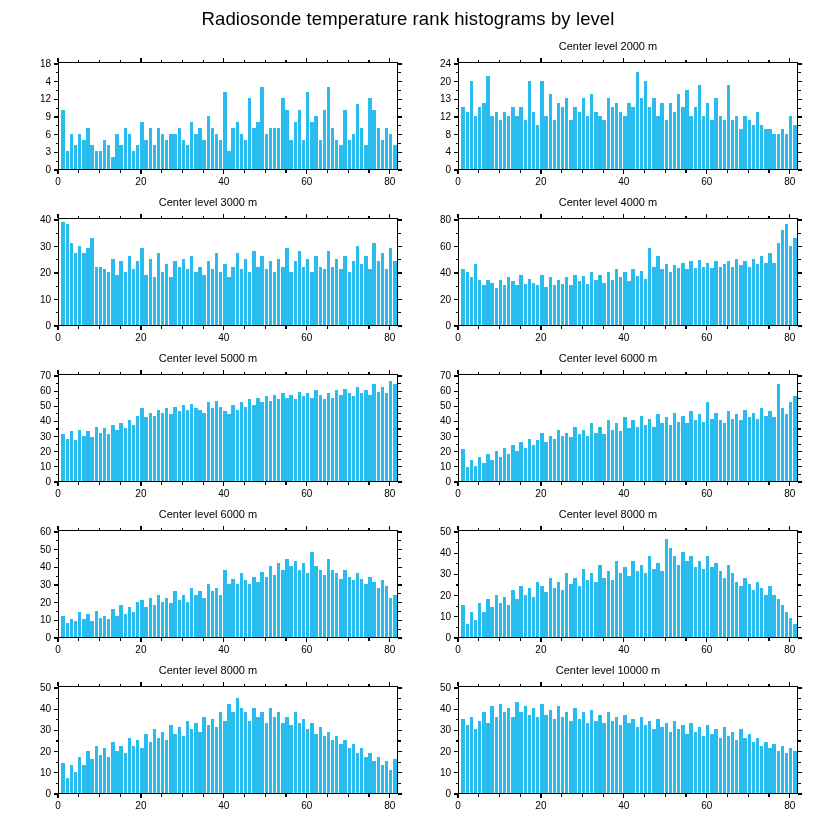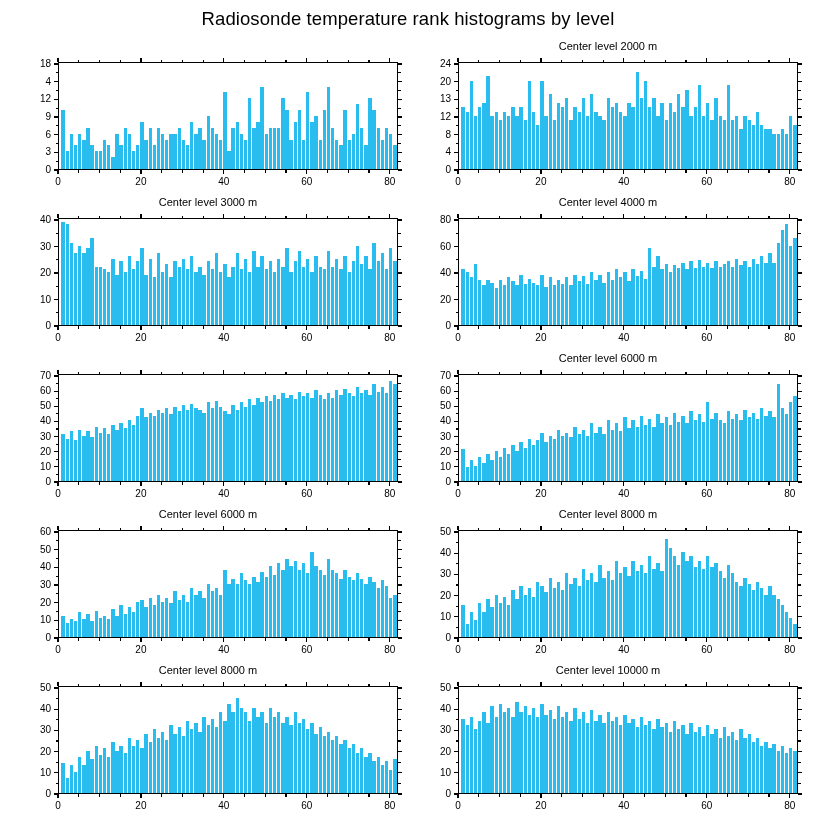--- a/index.html
+++ b/index.html
@@ -723,20 +723,21 @@
         <div class="xtick-minor" style="left: 267.449px; top: 130px; height: 2.5px;"></div>
         <div class="xtick-minor" style="left: 267.449px; top: 19.5px; height: 2.5px;"></div>
         <div class="xtick-minor" style="left: 308.912px; top: 130px; height: 2.5px;"></div>
         <div class="xtick-minor" style="left: 308.912px; top: 19.5px; height: 2.5px;"></div>
         <div class="xtick-minor" style="left: 329.644px; top: 130px; height: 2.5px;"></div>
         <div class="xtick-minor" style="left: 329.644px; top: 19.5px; height: 2.5px;"></div>
         <div class="xtick-minor" style="left: 350.376px; top: 130px; height: 2.5px;"></div>
         <div class="xtick-minor" style="left: 350.376px; top: 19.5px; height: 2.5px;"></div>
       </div>
       <div class="panel" style="left: 18px; top: 312px; width: 380px; height: 150px;">
+        <div class="panel-title">Center level 5000 m</div>
         <div class="plotbox" style="left: 40px; top: 22px; width: 340px; height: 108px;">
           <div class="bars">
             <div class="bar" style="left: 2.44634px; width: 3.4px; height: 46.9429px; background: rgb(41, 189, 239);"></div>
             <div class="bar" style="left: 6.59268px; width: 3.4px; height: 42.4px; background: rgb(41, 189, 239);"></div>
             <div class="bar" style="left: 10.739px; width: 3.4px; height: 49.9714px; background: rgb(41, 189, 239);"></div>
             <div class="bar" style="left: 14.8854px; width: 3.4px; height: 40.8857px; background: rgb(41, 189, 239);"></div>
             <div class="bar" style="left: 19.0317px; width: 3.4px; height: 51.4857px; background: rgb(41, 189, 239);"></div>
             <div class="bar" style="left: 23.178px; width: 3.4px; height: 45.4286px; background: rgb(41, 189, 239);"></div>
             <div class="bar" style="left: 27.3244px; width: 3.4px; height: 49.9714px; background: rgb(41, 189, 239);"></div>
             <div class="bar" style="left: 31.4707px; width: 3.4px; height: 43.9143px; background: rgb(41, 189, 239);"></div>

